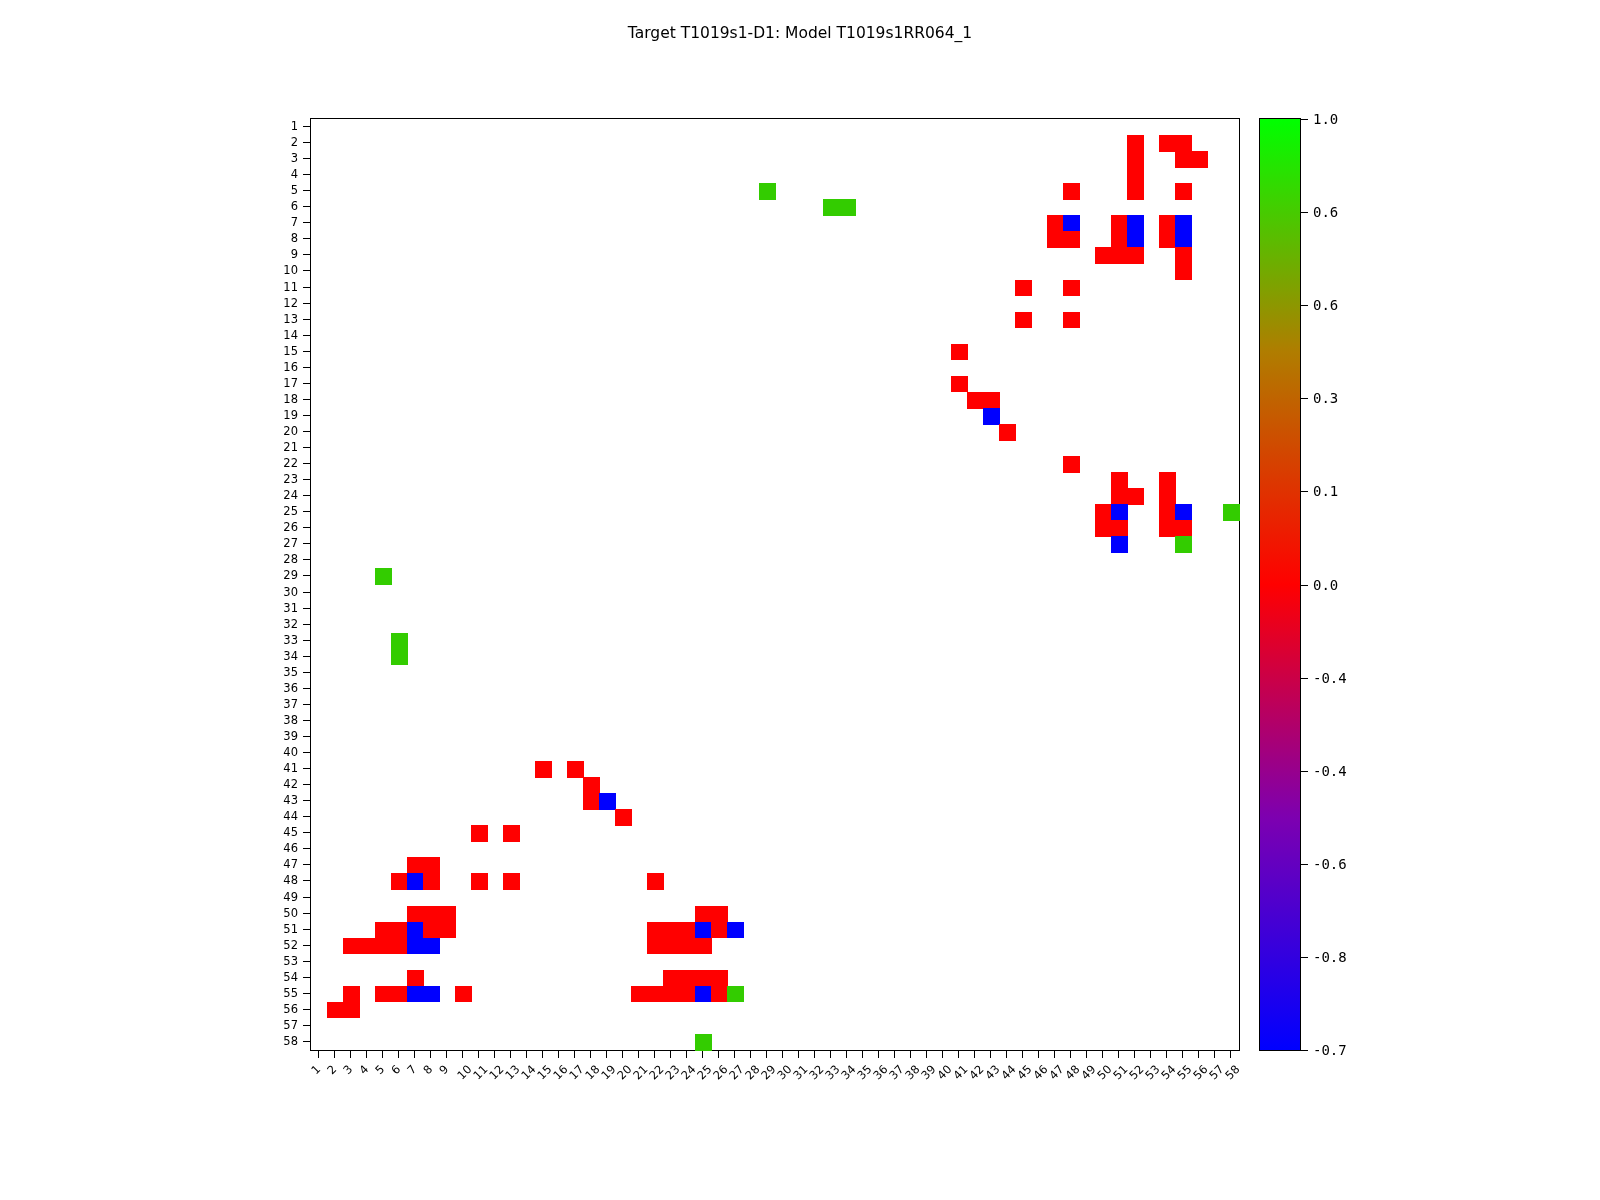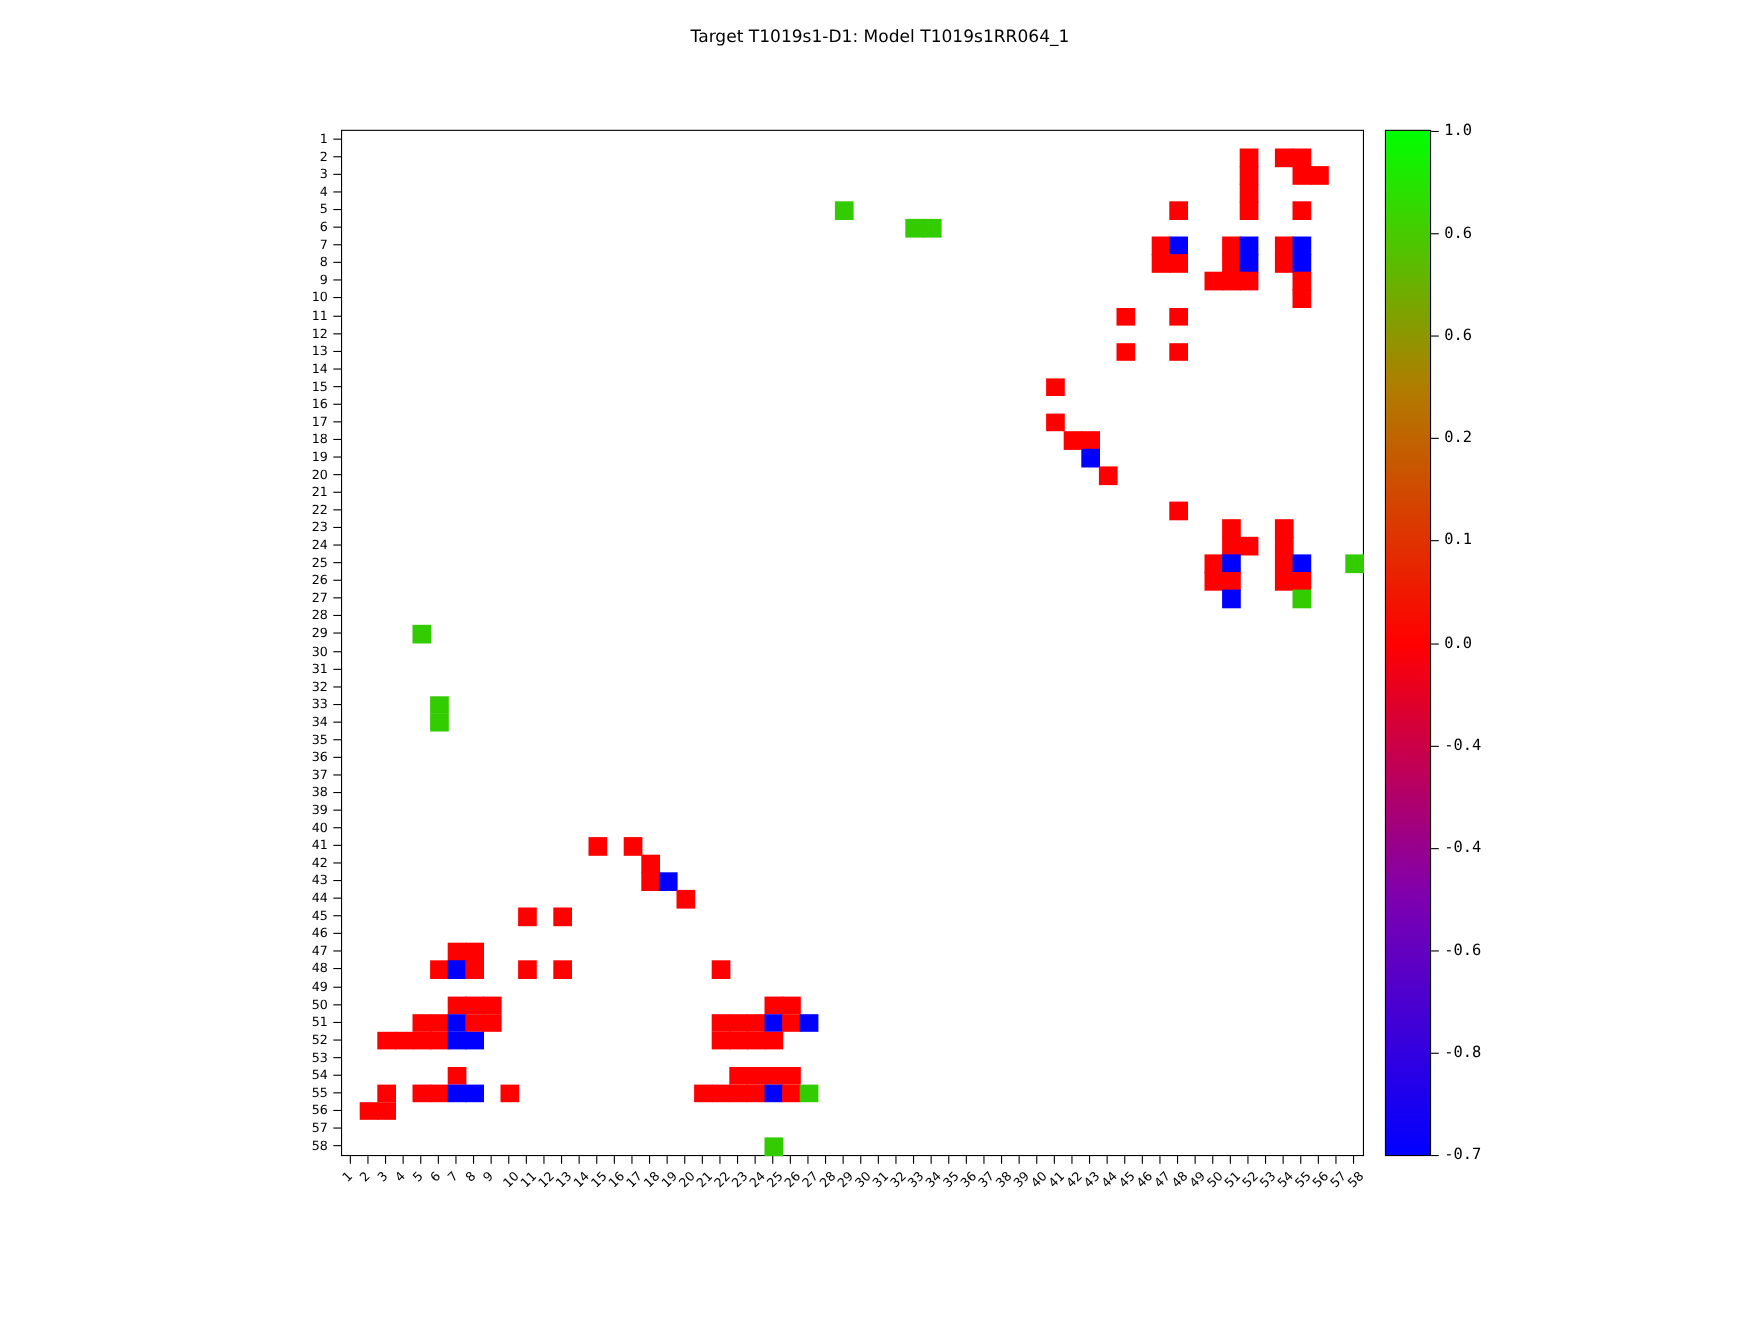--- a/index.html
+++ b/index.html
@@ -410,21 +410,21 @@
 
   <div id="cbar"></div>
   <div id="cbar-ticks">
       <div class="cb-tick" style="top: 1px;"></div>
       <div class="cb-label" style="top: 1px;">1.0</div>
       <div class="cb-tick" style="top: 94.1px;"></div>
       <div class="cb-label" style="top: 94.1px;">0.6</div>
       <div class="cb-tick" style="top: 187.2px;"></div>
       <div class="cb-label" style="top: 187.2px;">0.6</div>
       <div class="cb-tick" style="top: 280.3px;"></div>
-      <div class="cb-label" style="top: 280.3px;">0.2</div>
+      <div class="cb-label" style="top: 280.3px;">0.3</div>
       <div class="cb-tick" style="top: 373.4px;"></div>
       <div class="cb-label" style="top: 373.4px;">0.1</div>
       <div class="cb-tick" style="top: 466.5px;"></div>
       <div class="cb-label" style="top: 466.5px;">0.0</div>
       <div class="cb-tick" style="top: 559.6px;"></div>
       <div class="cb-label" style="top: 559.6px;">-0.4</div>
       <div class="cb-tick" style="top: 652.7px;"></div>
       <div class="cb-label" style="top: 652.7px;">-0.4</div>
       <div class="cb-tick" style="top: 745.8px;"></div>
       <div class="cb-label" style="top: 745.8px;">-0.6</div>

